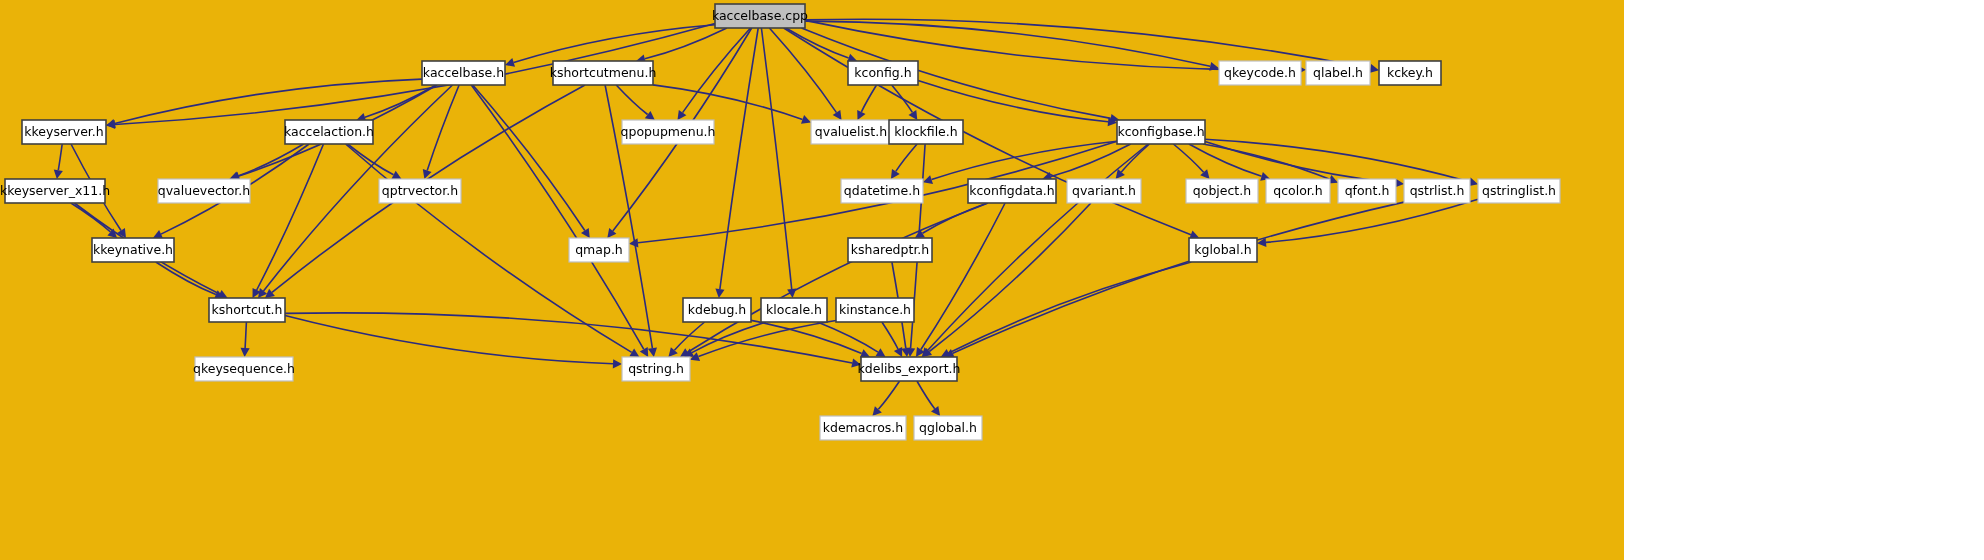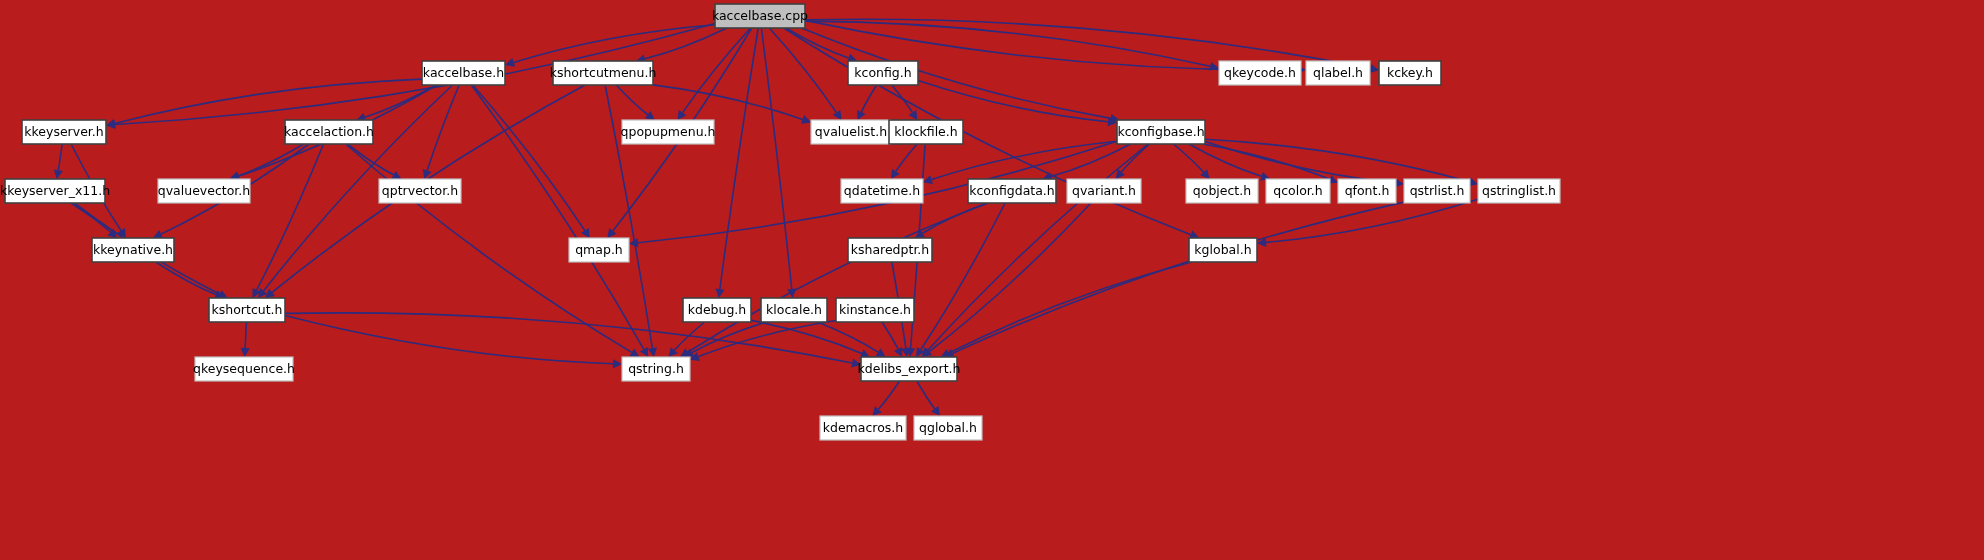--- a/index.html
+++ b/index.html
@@ -1,17 +1,17 @@
 <!DOCTYPE html>
 <html><head>
 <meta charset="utf-8">
 <style>
   html,body{margin:0;padding:0;background:#ffffff;}
   body{font-family:"Liberation Sans", sans-serif;}
-  #graph-wrap{position:relative;width:1984px;height:560px;overflow:hidden;background:#b91c1c;}
+  #graph-wrap{position:relative;width:1624px;height:560px;overflow:hidden;background:#eab308;}
   svg#graph{position:absolute;left:0;top:0;width:1984px;height:560px;display:block;}
   .edge{fill:none;stroke:#2b2b7f;stroke-width:1.6;}
   .arrow{fill:#2b2b7f;stroke:none;}
   .node-box{stroke-width:1;}
   .node-box.solid{stroke:#404040;stroke-width:1.6;fill:#ffffff;}
   .node-box.faint{stroke:#bfbfbf;stroke-width:1.2;fill:#ffffff;}
   .node-box.root{stroke:#404040;stroke-width:1.6;fill:#bfbfbf;}
   .node-label{font-family:"DejaVu Sans", sans-serif;font-size:12.5px;fill:#000000;text-anchor:middle;dominant-baseline:middle;}
 </style>
 </head>

